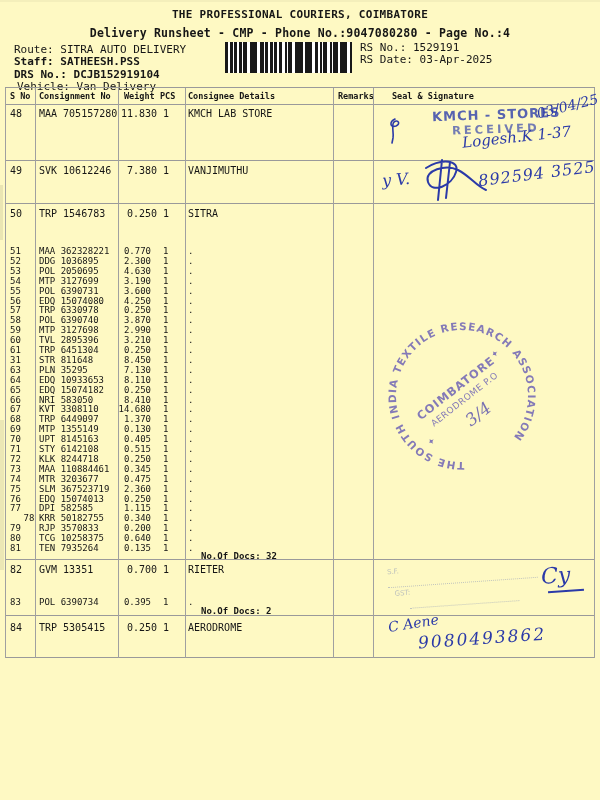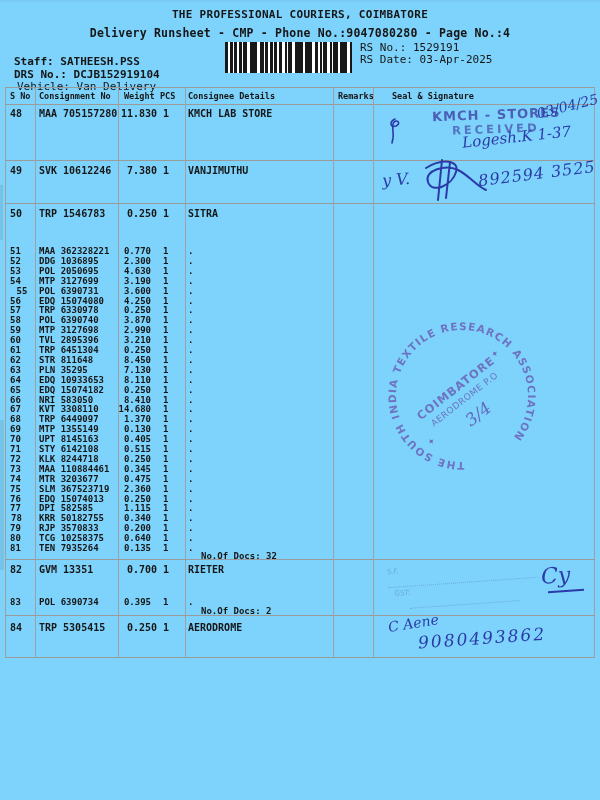--- a/index.html
+++ b/index.html
@@ -1,16 +1,16 @@
 <!DOCTYPE html>
 <html><head>
 <meta charset="utf-8">
 <style>
   html,body{margin:0;padding:0;background:#e8e8e8;}
-  .page{position:relative;width:600px;height:800px;background:#7dd3fc;overflow:hidden;
+  .page{position:relative;width:600px;height:800px;background:#fef9c3;overflow:hidden;
         font-family:"DejaVu Sans Mono","Liberation Mono",monospace;color:#161616;}
   .abs{position:absolute;white-space:pre;}
   .ctr{left:0;width:600px;text-align:center;}
   .b{font-weight:bold;}
   
   .title{top:8px;font-size:11px;letter-spacing:.3px;}
   .subtitle{top:26px;font-size:11.5px;letter-spacing:.2px;}
   .info{font-size:11px;}
   .barcode{left:225px;top:42px;width:127px;height:31px;
     background:
@@ -19,21 +19,21 @@
       repeating-linear-gradient(90deg,#181818 0 1px,rgba(255,255,255,0) 1px 7px),
       #fff;}
   
   .runsheet-table{position:absolute;left:5px;top:87px;width:590px;height:570px;
       border-top:1px solid #9a9a9a;}
   .vline{position:absolute;top:0;width:1px;height:570px;background:#a0a0a0;}
   .hline{position:absolute;left:0;width:590px;height:1px;background:#9a9a9a;}
   .colhead{position:absolute;top:3px;font-size:8.5px;font-weight:bold;white-space:pre;}
   #tbl-groups{position:absolute;left:0;top:16px;width:590px;}
   .tgroup{position:relative;width:590px;border-bottom:1px solid #9a9a9a;box-sizing:border-box;}
-  .trow{position:absolute;left:0;right:0;height:11px;font-size:9px;font-weight:bold;padding-left:24px;}
+  .trow{position:absolute;left:0;right:0;height:11px;font-size:9px;font-weight:normal;padding-left:24px;}
   .trow.first{font-size:10px;}
   .tcell{position:absolute;white-space:pre;overflow:visible;}
   .rt{text-align:right;}
   .docs-note{position:absolute;left:196px;font-size:9px;font-weight:bold;white-space:pre;}
   
   .hand{position:absolute;font-family:"DejaVu Serif","Liberation Serif",serif;
         font-style:italic;color:#2b3aa8;white-space:pre;}
   .stamp-blue{position:absolute;color:#4553ae;font-family:"DejaVu Sans","Liberation Sans",sans-serif;
         font-weight:bold;white-space:pre;}
   .fade-stamp{position:absolute;left:384px;top:560px;width:158px;height:46px;
@@ -48,20 +48,21 @@
 
 <div class="page">
 
   <div class="artifact" style="left:0;top:0;width:600px;height:2px;opacity:.5"></div>
   <div class="artifact" style="left:0;top:185px;width:3px;height:55px"></div>
   <div class="artifact" style="left:0;top:420px;width:4px;height:150px;opacity:.9"></div>
 
   <div class="abs ctr b title">THE PROFESSIONAL COURIERS, COIMBATORE</div>
   <div class="abs ctr b subtitle">Delivery Runsheet - CMP - Phone No.:9047080280 - Page No.:4</div>
 
+  <div class="abs info" style="left:14px;top:43px">Route: SITRA AUTO DELIVERY</div>
   <div class="abs info b" style="left:14px;top:55px">Staff: SATHEESH.PSS</div>
   <div class="abs info b" style="left:14px;top:68px">DRS No.: DCJB152919104</div>
   <div class="abs info" style="left:17px;top:80px">Vehicle: Van Delivery</div>
 
   <div class="abs barcode"></div>
 
   <div class="abs info" style="left:360px;top:41px">RS No.: 1529191</div>
   <div class="abs info" style="left:360px;top:53px">RS Date: 03-Apr-2025</div>
 
   <div class="runsheet-table">
@@ -122,21 +123,21 @@
             <span class="tcell" style="left: 183px; width: 144px;">.</span>
           </div>
           <div class="trow" style="top: 71.7px;">
             <span class="tcell" style="left: 5px; width: 24px;">54</span>
             <span class="tcell" style="left: 34px; width: 78px;">MTP 3127699</span>
             <span class="tcell rt" style="left: 98px; width: 48px;">3.190</span>
             <span class="tcell" style="left: 158px; width: 16px;">1</span>
             <span class="tcell" style="left: 183px; width: 144px;">.</span>
           </div>
           <div class="trow" style="top: 81.6px;">
-            <span class="tcell" style="left: 5px; width: 24px; text-align: center;">55</span>
+            <span class="tcell" style="left: 5px; width: 24px;">55</span>
             <span class="tcell" style="left: 34px; width: 78px;">POL 6390731</span>
             <span class="tcell rt" style="left: 98px; width: 48px;">3.600</span>
             <span class="tcell" style="left: 158px; width: 16px;">1</span>
             <span class="tcell" style="left: 183px; width: 144px;">.</span>
           </div>
           <div class="trow" style="top: 91.5px;">
             <span class="tcell" style="left: 5px; width: 24px;">56</span>
             <span class="tcell" style="left: 34px; width: 78px;">EDQ 15074080</span>
             <span class="tcell rt" style="left: 98px; width: 48px;">4.250</span>
             <span class="tcell" style="left: 158px; width: 16px;">1</span>
@@ -171,21 +172,21 @@
             <span class="tcell" style="left: 183px; width: 144px;">.</span>
           </div>
           <div class="trow" style="top: 141px;">
             <span class="tcell" style="left: 5px; width: 24px;">61</span>
             <span class="tcell" style="left: 34px; width: 78px;">TRP 6451304</span>
             <span class="tcell rt" style="left: 98px; width: 48px;">0.250</span>
             <span class="tcell" style="left: 158px; width: 16px;">1</span>
             <span class="tcell" style="left: 183px; width: 144px;">.</span>
           </div>
           <div class="trow" style="top: 150.9px;">
-            <span class="tcell" style="left: 5px; width: 24px;">62</span>
+            <span class="tcell" style="left: 5px; width: 24px;">31</span>
             <span class="tcell" style="left: 34px; width: 78px;">STR 811648</span>
             <span class="tcell rt" style="left: 98px; width: 48px;">8.450</span>
             <span class="tcell" style="left: 158px; width: 16px;">1</span>
             <span class="tcell" style="left: 183px; width: 144px;">.</span>
           </div>
           <div class="trow" style="top: 160.8px;">
             <span class="tcell" style="left: 5px; width: 24px;">63</span>
             <span class="tcell" style="left: 34px; width: 78px;">PLN 35295</span>
             <span class="tcell rt" style="left: 98px; width: 48px;">7.130</span>
             <span class="tcell" style="left: 158px; width: 16px;">1</span>
@@ -283,21 +284,21 @@
             <span class="tcell" style="left: 183px; width: 144px;">.</span>
           </div>
           <div class="trow" style="top: 299.4px;">
             <span class="tcell" style="left: 5px; width: 24px;">77</span>
             <span class="tcell" style="left: 34px; width: 78px;">DPI 582585</span>
             <span class="tcell rt" style="left: 98px; width: 48px;">1.115</span>
             <span class="tcell" style="left: 158px; width: 16px;">1</span>
             <span class="tcell" style="left: 183px; width: 144px;">.</span>
           </div>
           <div class="trow" style="top: 309.3px;">
-            <span class="tcell" style="left: 6px; width: 24px;">78</span>
+            <span class="tcell" style="left: 12px; width: 24px; text-align: center;">78</span>
             <span class="tcell" style="left: 34px; width: 78px;">KRR 50182755</span>
             <span class="tcell rt" style="left: 98px; width: 48px;">0.340</span>
             <span class="tcell" style="left: 158px; width: 16px;">1</span>
             <span class="tcell" style="left: 183px; width: 144px;">.</span>
           </div>
           <div class="trow" style="top: 319.2px;">
             <span class="tcell" style="left: 5px; width: 24px;">79</span>
             <span class="tcell" style="left: 34px; width: 78px;">RJP 3570833</span>
             <span class="tcell rt" style="left: 98px; width: 48px;">0.200</span>
             <span class="tcell" style="left: 158px; width: 16px;">1</span>

